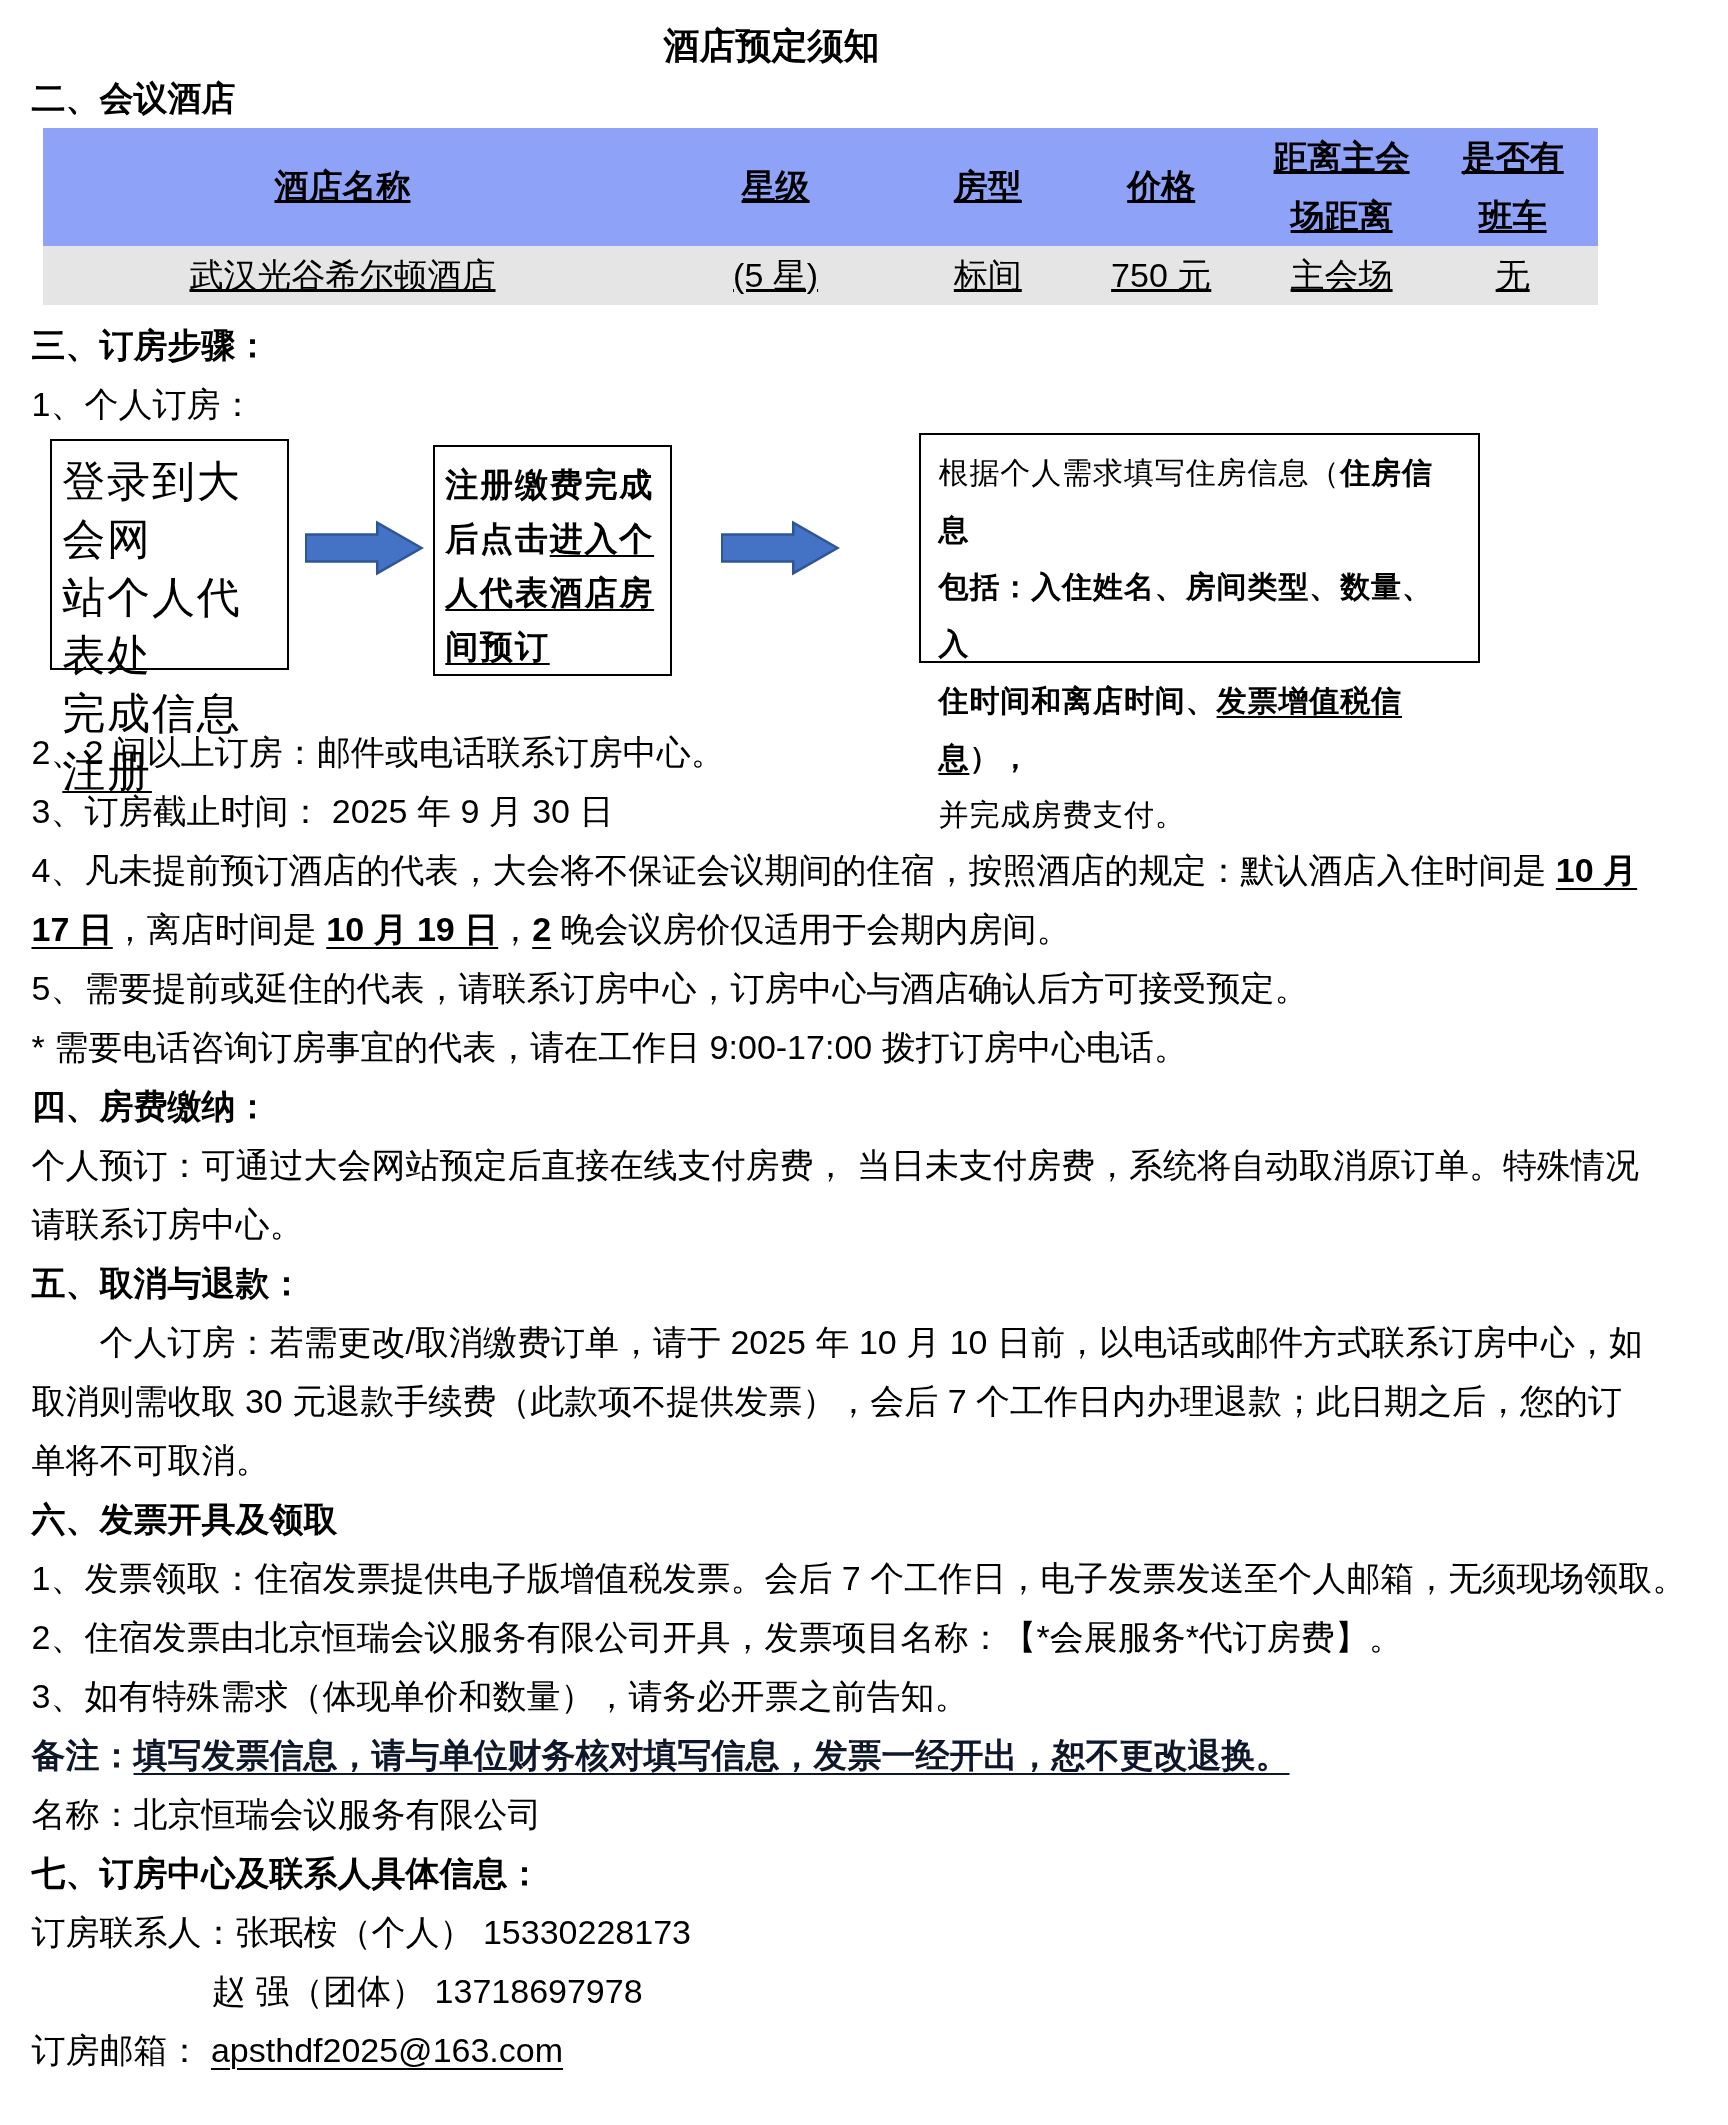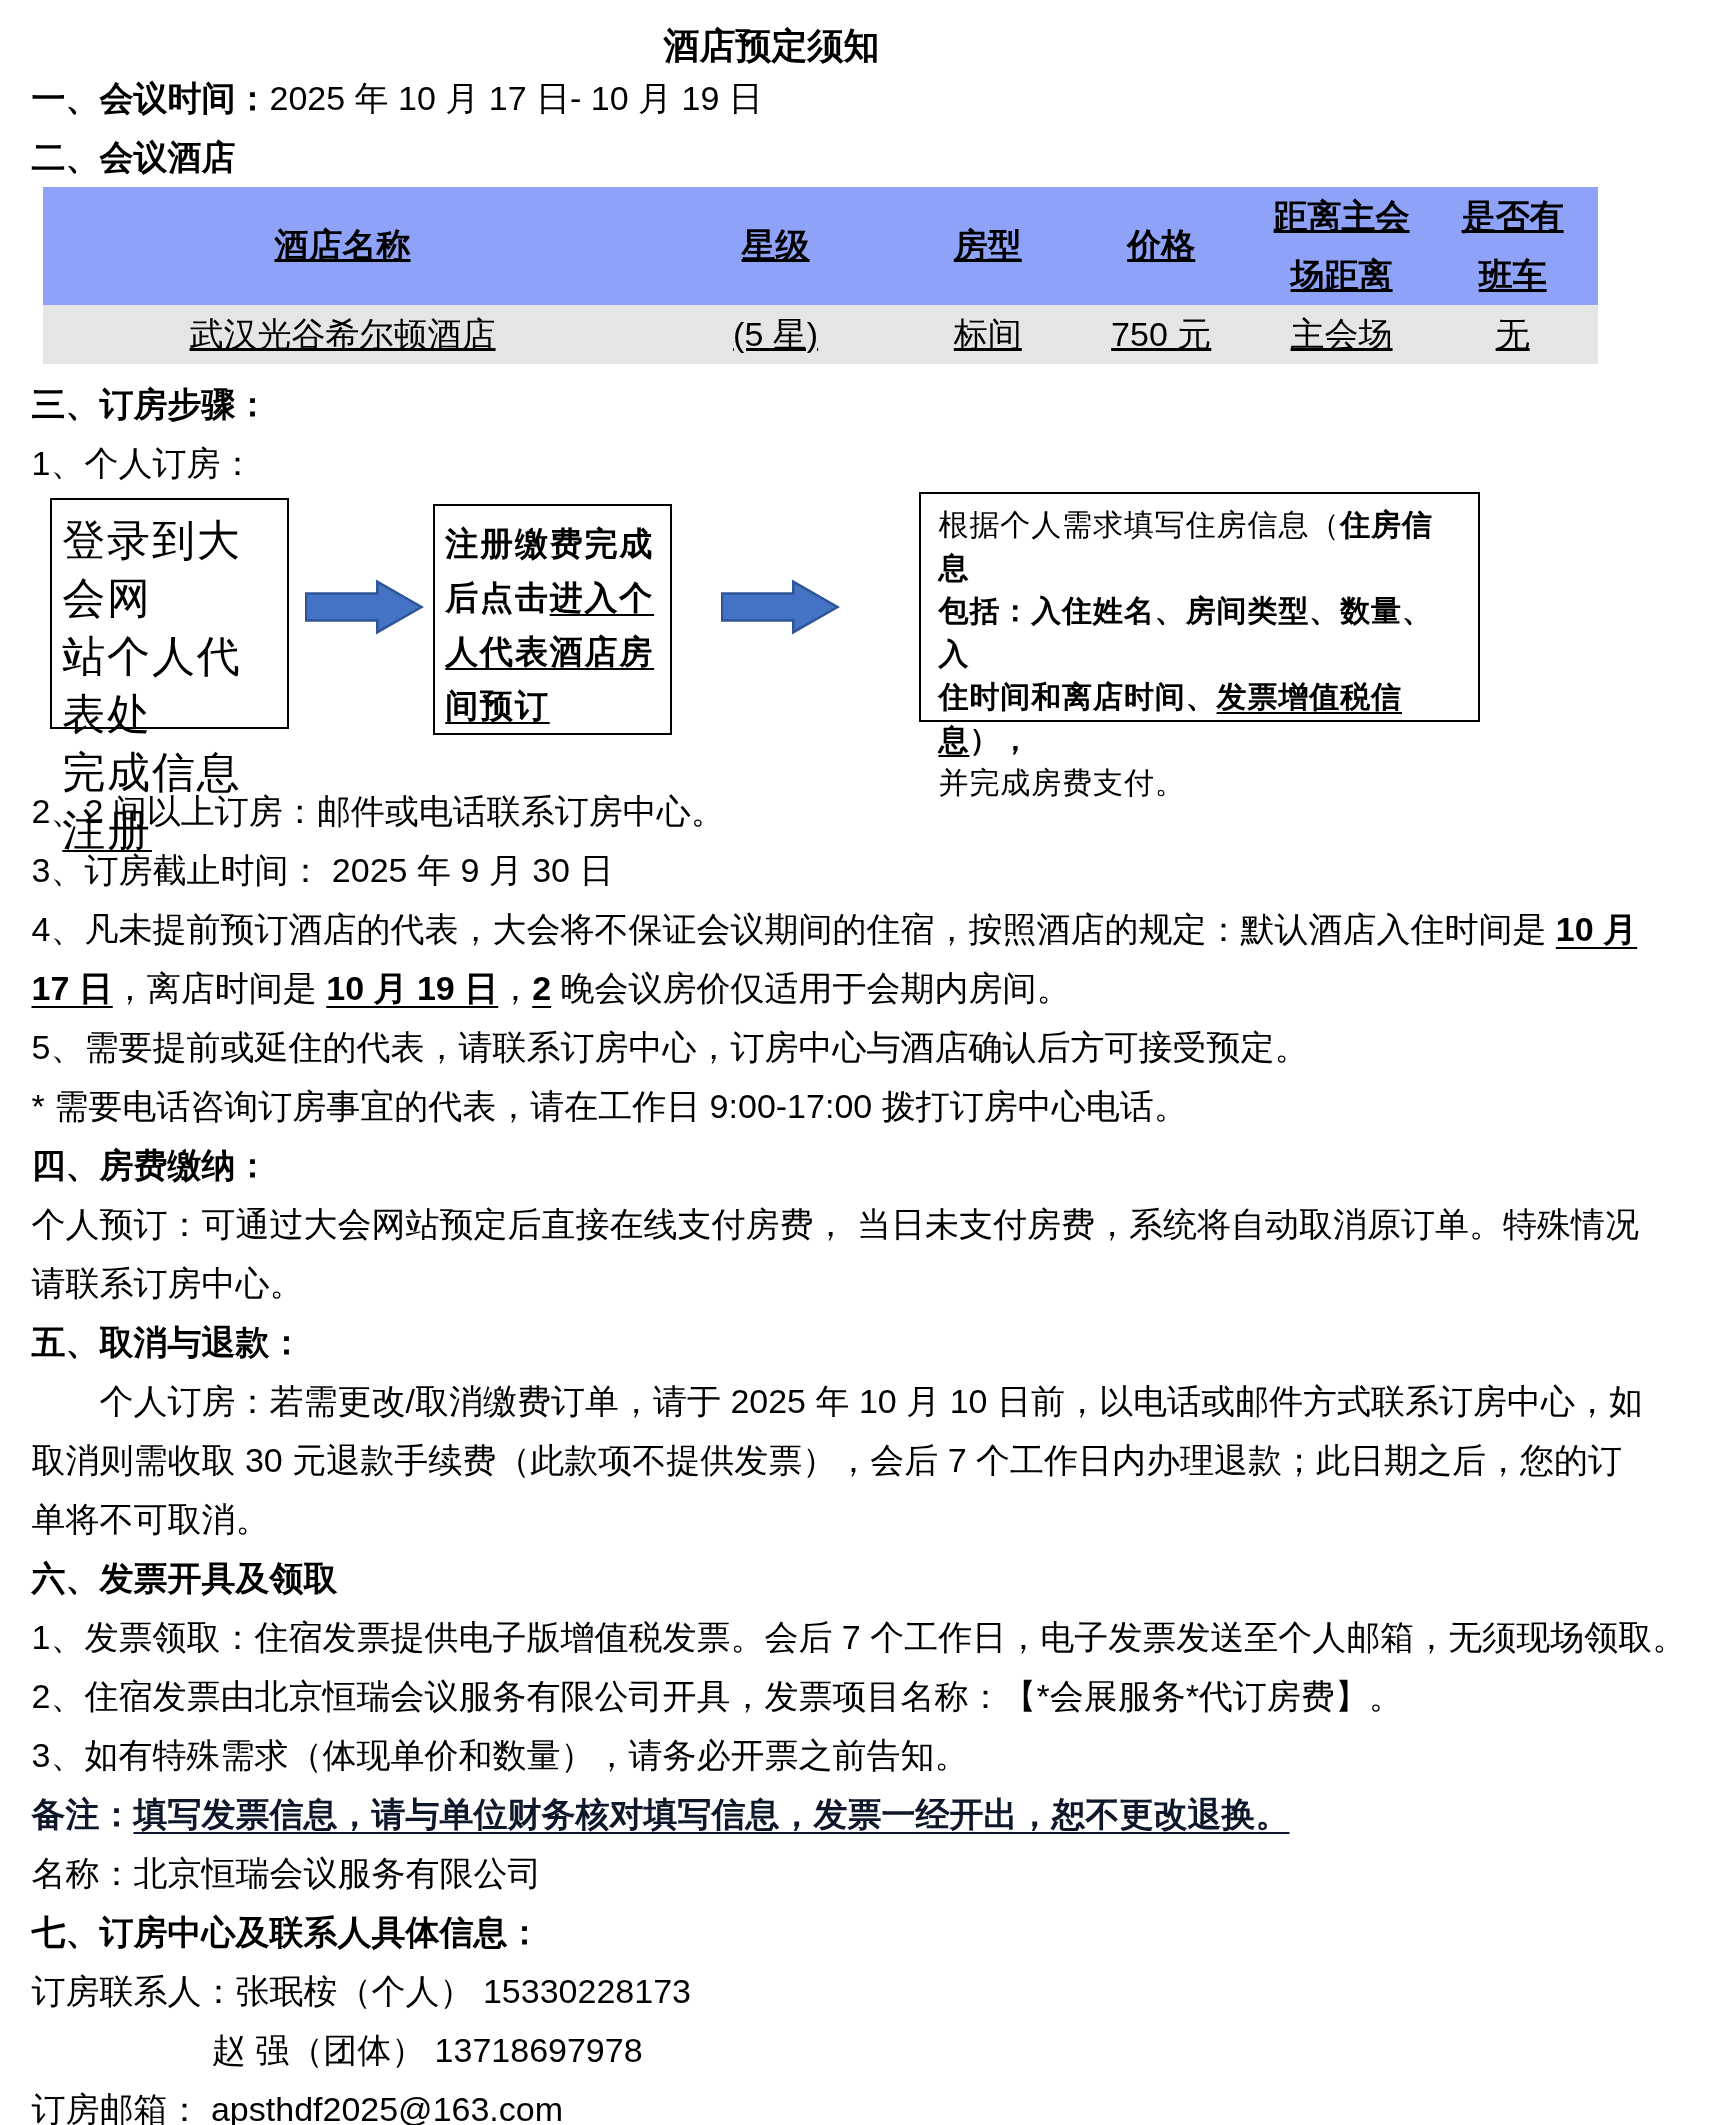--- a/index.html
+++ b/index.html
@@ -63,34 +63,33 @@
     position:absolute;
     box-sizing:border-box;
     border:2.7px solid #000000;
     background:#ffffff;
     font-family:"Liberation Serif", serif;
     white-space:pre-line;
   }
   .flowbox .u{text-underline-offset:5.4px;text-decoration-thickness:1.8px;}
   .box-a{left:18px;top:0;width:239px;height:231px;padding:12.6px 10.8px;font-size:43px;line-height:58px;letter-spacing:1.8px;}
   .box-b{left:401px;top:6.3px;width:239px;height:231px;padding:10.8px 10.8px;font-size:33px;line-height:54px;letter-spacing:1.8px;}
-  .box-c{left:887px;top:-5.4px;width:561px;height:230px;padding:9px 18px;font-size:30px;line-height:43px;letter-spacing:0.9px;}
+  .box-c{left:887px;top:-5.4px;width:561px;height:230px;padding:9px 18px;font-size:30px;line-height:57px;letter-spacing:0.9px;}
   .flow-arrow{position:absolute;top:81px;width:119px;height:56px;}
   .arrow-1{left:273px;}
   .arrow-2{left:689px;}
 </style>
 </head>
 <body>
 
 <div class="page">
   <div class="content">
 
     <h1 class="doc-title">酒店预定须知</h1>
 
-    <p class="line"><span class="b">一、会议时间：</span><span>2025 年 10 月 17 日- 10 月 19 日</span></p>
     <p class="line"><span class="b">二、会议酒店</span></p>
 
     <table class="hotel-table">
       <colgroup>
         <col class="col1">
           <col class="col2">
           <col class="col3">
           <col class="col4">
           <col class="col5">
           <col class="col6">

